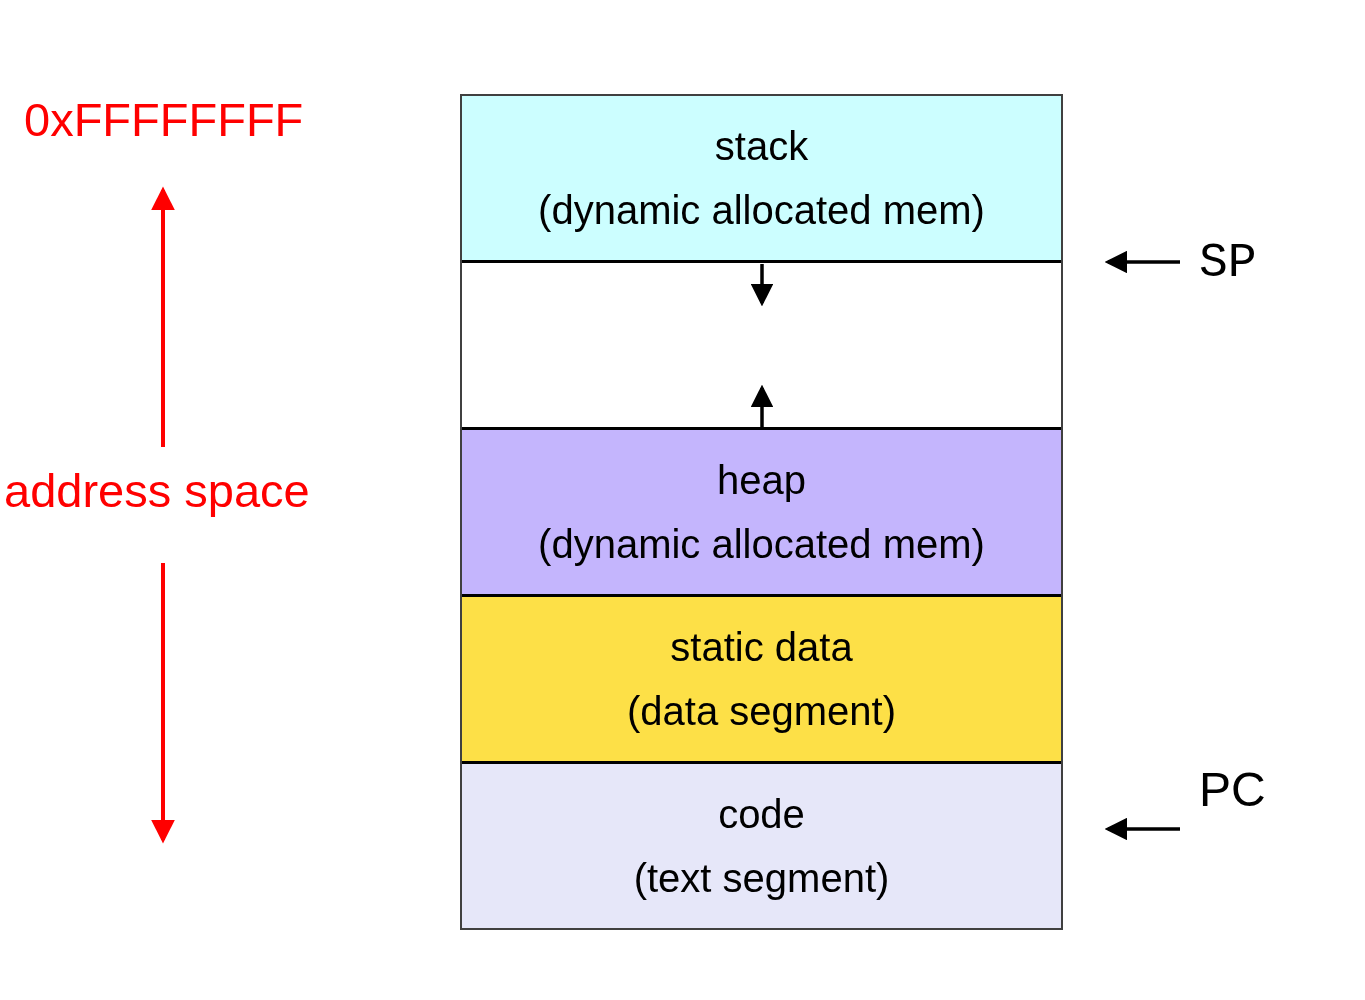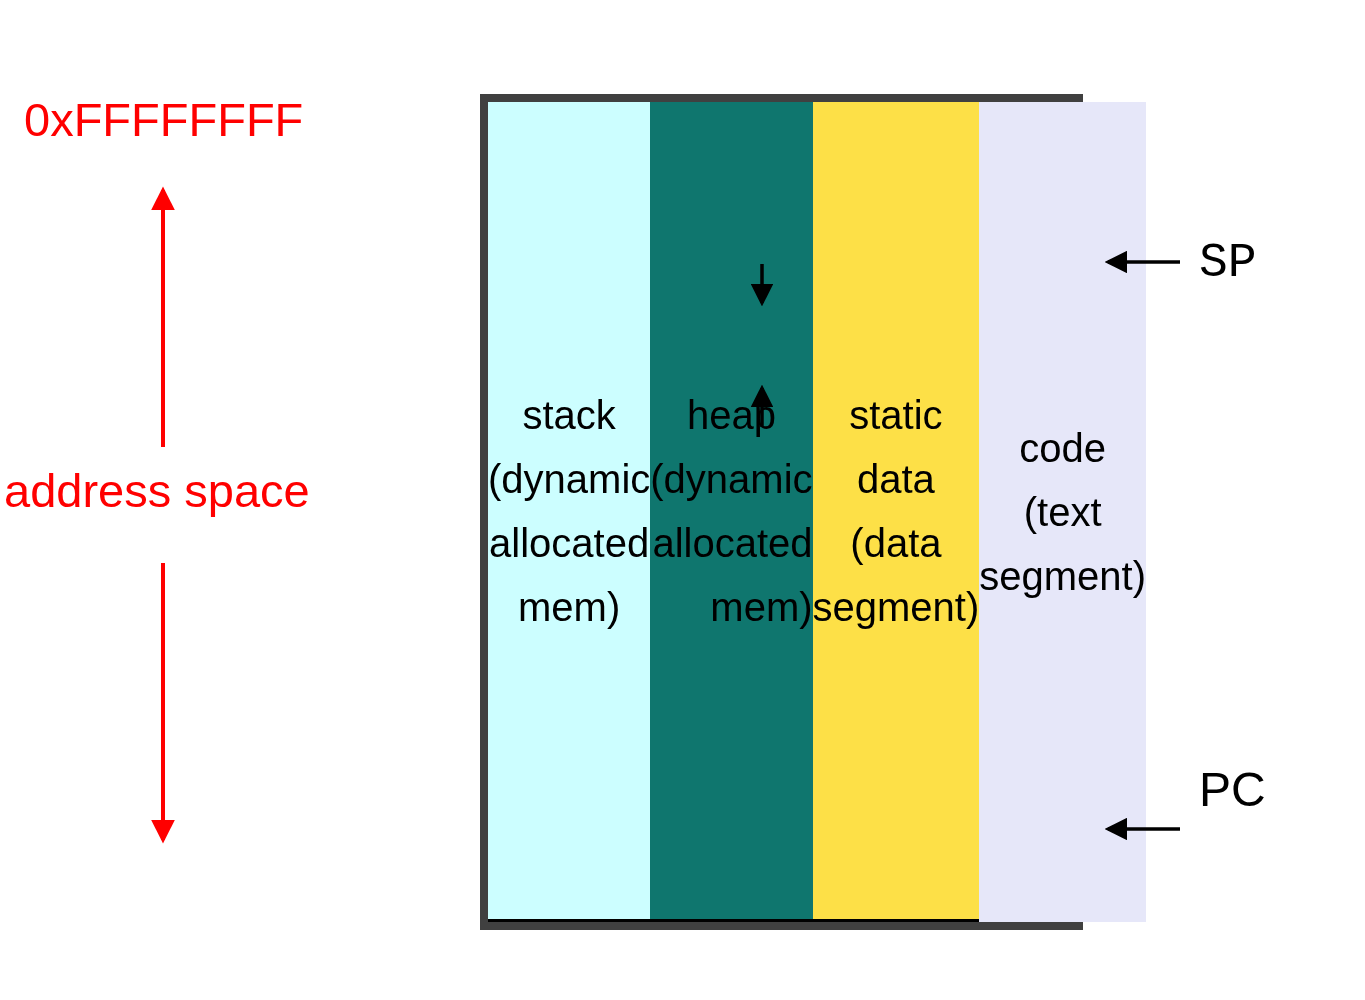--- a/index.html
+++ b/index.html
@@ -23,28 +23,28 @@
     line-height: 1;
     white-space: nowrap;
   }
   .addr-top    { left: 24px;  top: 96px;  }
   .addr-mid    { left: 4px;  top: 467px; }
   .addr-bottom { left: 36px;  top: 878px; }
 
   
   .membox {
     position: absolute;
-    left: 480px;
+    left: 460px;
     top: 94px;
     width: 603px;
     height: 836px;
-    border: 8px solid #404040;
+    border: 2px solid #404040;
     box-sizing: border-box;
     display: flex;
-    flex-direction: row;
+    flex-direction: column;
   }
   .segment {
     flex: 1 1 0;
     display: flex;
     flex-direction: column;
     justify-content: center;
     align-items: center;
     text-align: center;
     font-size: 40px;
     line-height: 1.6;
@@ -90,21 +90,21 @@
 
     <div class="segment" style="background-color: rgb(204, 254, 255);">
       <div>stack</div>
       <div>(dynamic allocated mem)</div>
     </div>
 
     <div class="segment" style="background-color: rgb(255, 255, 255);">
       <div></div>
     </div>
 
-    <div class="segment" style="background-color: #0f766e; text-align: right;">
+    <div class="segment" style="background-color: #c4b5fd; text-align: right;">
       <div>heap</div>
       <div>(dynamic allocated mem)</div>
     </div>
 
     <div class="segment" style="background-color: #fde047;">
       <div>static data</div>
       <div>(data segment)</div>
     </div>
 
     <div class="segment" style="background-color: rgb(230, 231, 249);">

